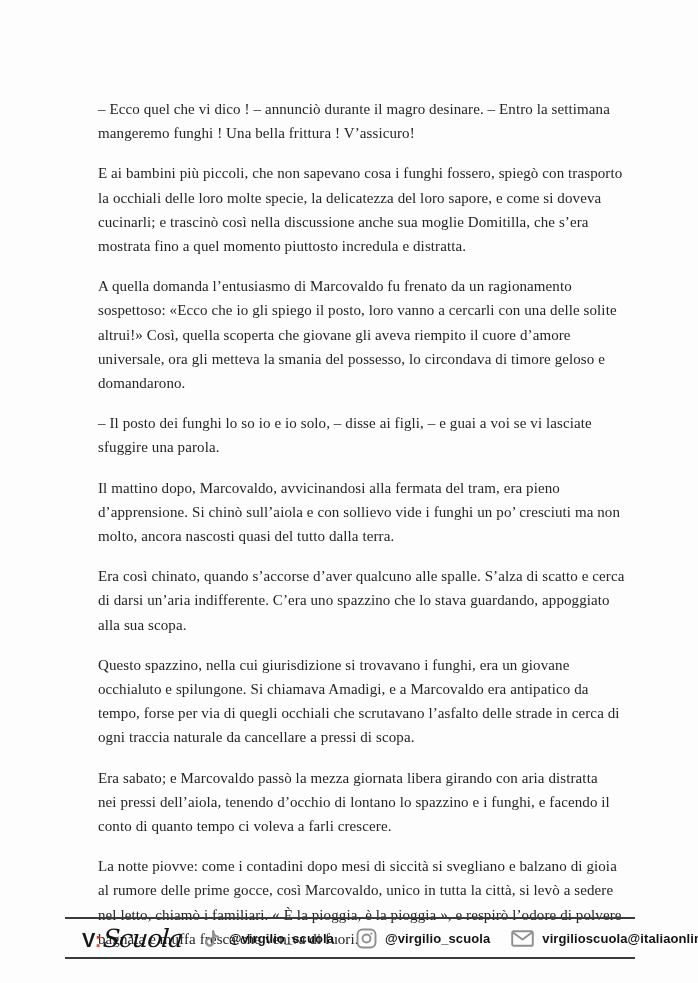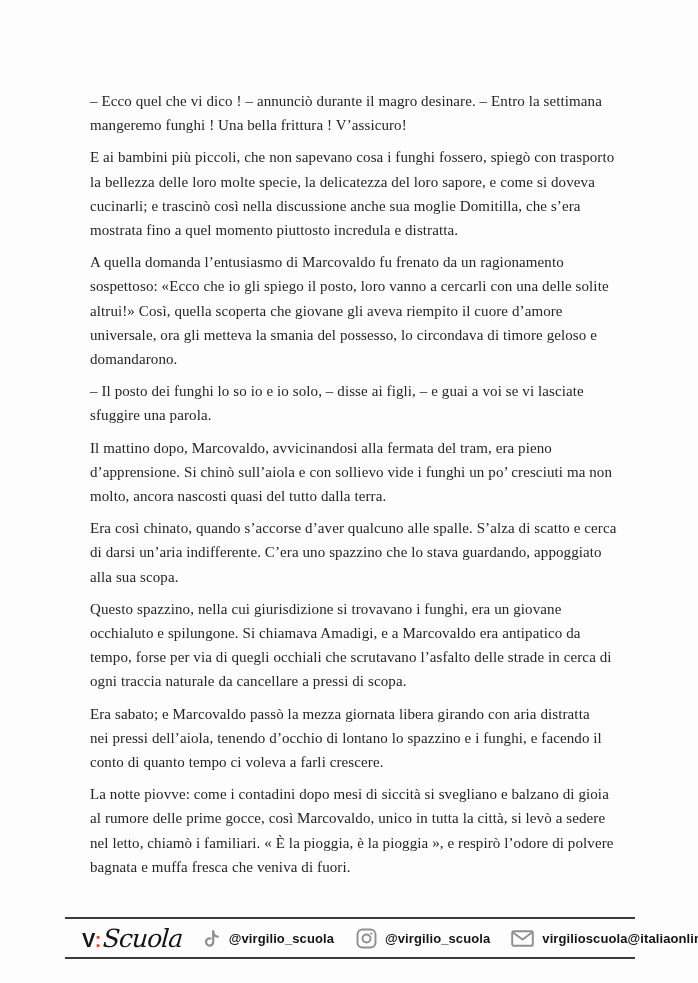--- a/index.html
+++ b/index.html
@@ -17,21 +17,21 @@
   
   .text-block {
     position: absolute;
     left: 82px; top: 81px;
     width: 545px;
     color: #252525;
     font-size: 15px;
     line-height: 24.2px;
     letter-spacing: 0.1px;
   }
-  .paragraph { margin: 8px; }
+  .paragraph { margin: 16px; }
   .line { white-space: nowrap; }
   
   .footer {
     position: absolute;
     left: 65px; top: 917px;
     width: 570px;
   }
   .rule {
     height: 2px;
     background: #3b3b3b;
@@ -94,21 +94,21 @@
 
 <div class="page">
 
   <div class="text-block">
       <div class="paragraph">
         <div class="line">– Ecco quel che vi dico ! – annunciò durante il magro desinare. – Entro la settimana</div>
         <div class="line">mangeremo funghi ! Una bella frittura ! V’assicuro!</div>
       </div>
       <div class="paragraph">
         <div class="line">E ai bambini più piccoli, che non sapevano cosa i funghi fossero, spiegò con trasporto</div>
-        <div class="line">la bellezza delle loro molte specie, la delicatezza del loro sapore, e come si doveva</div>
+        <div class="line">la occhiali delle loro molte specie, la delicatezza del loro sapore, e come si doveva</div>
         <div class="line">cucinarli; e trascinò così nella discussione anche sua moglie Domitilla, che s’era</div>
         <div class="line">mostrata fino a quel momento piuttosto incredula e distratta.</div>
       </div>
       <div class="paragraph">
         <div class="line">A quella domanda l’entusiasmo di Marcovaldo fu frenato da un ragionamento</div>
         <div class="line">sospettoso: «Ecco che io gli spiego il posto, loro vanno a cercarli con una delle solite</div>
         <div class="line">altrui!» Così, quella scoperta che giovane gli aveva riempito il cuore d’amore</div>
         <div class="line">universale, ora gli metteva la smania del possesso, lo circondava di timore geloso e</div>
         <div class="line">domandarono.</div>
       </div>

